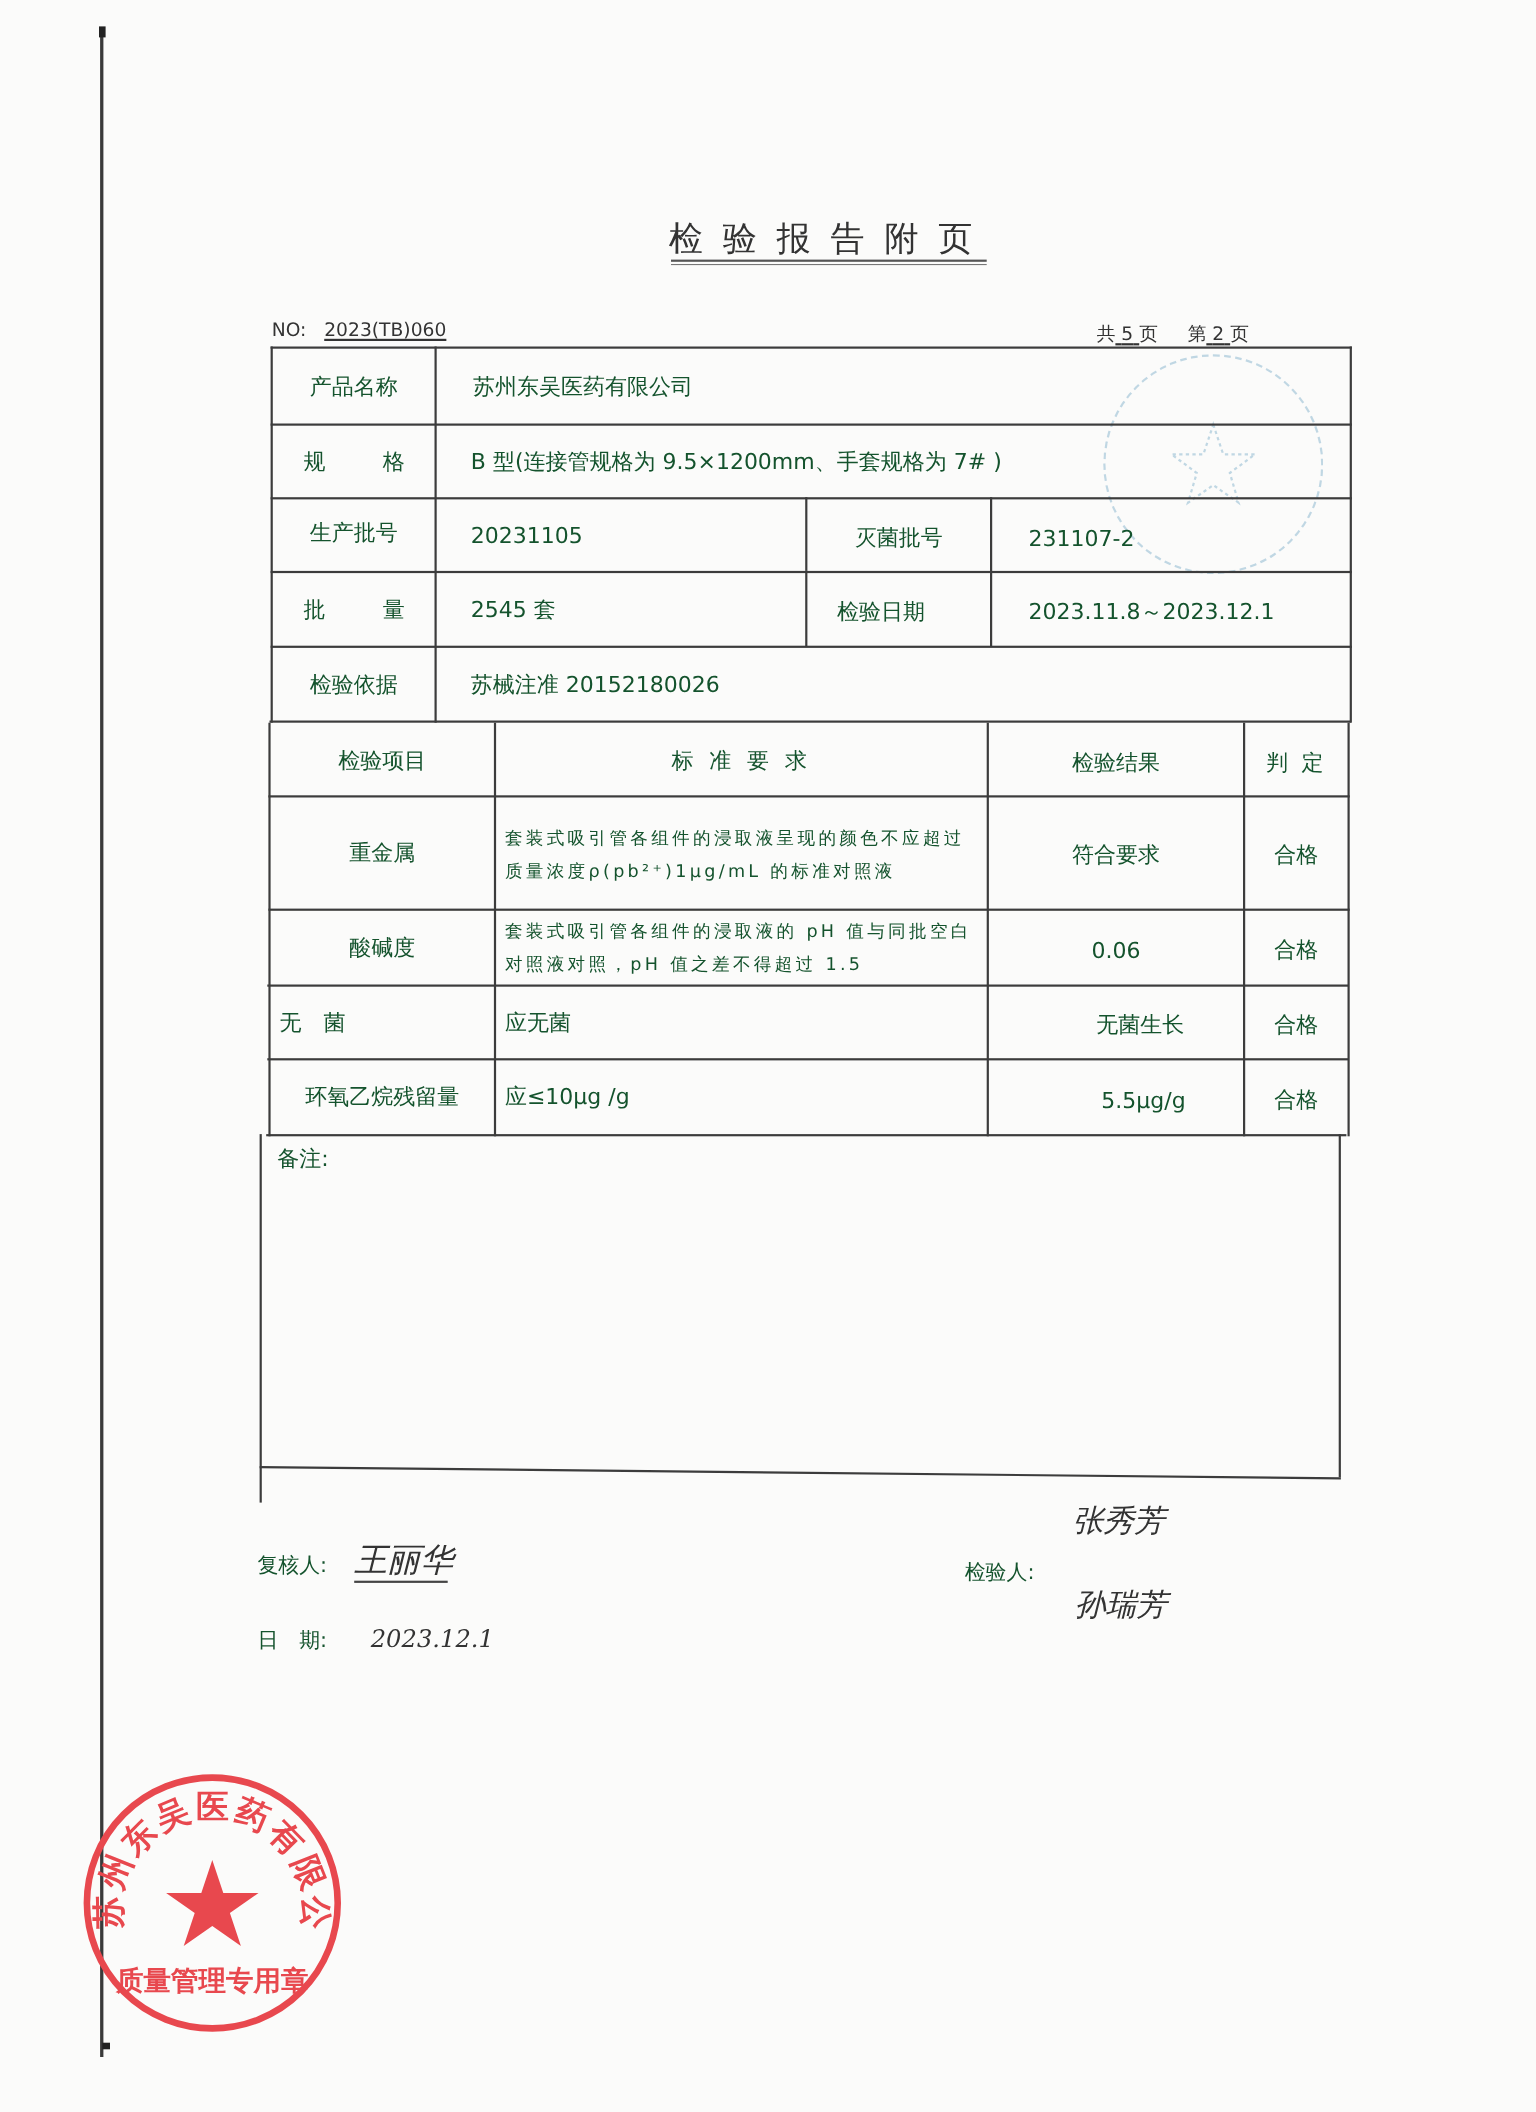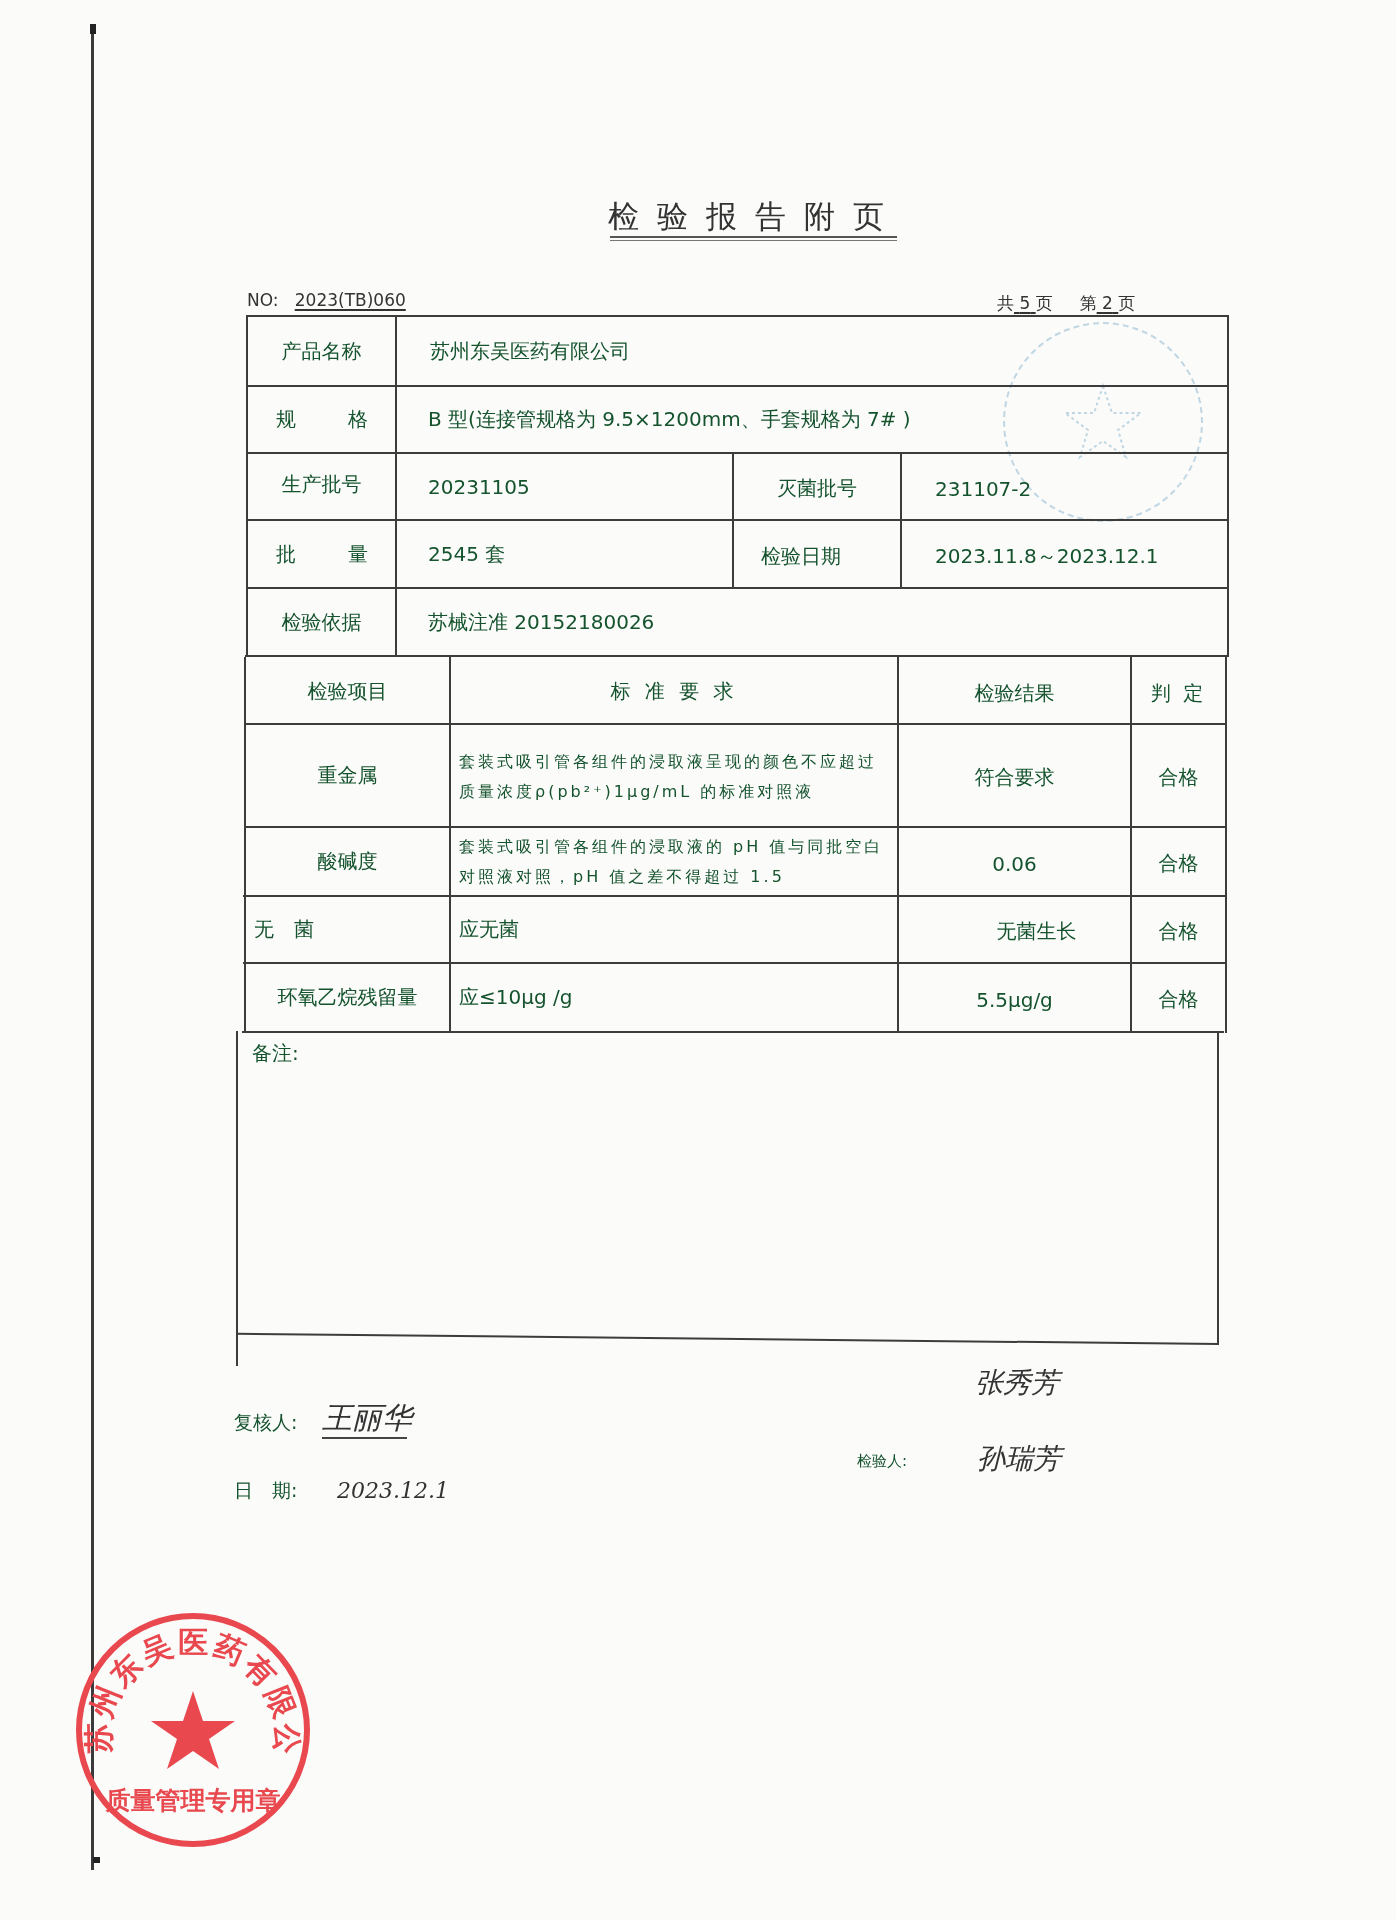--- a/index.html
+++ b/index.html
@@ -122,38 +122,38 @@
   <div class="cell center" style="left:899px;top:830px;width:231px;height:67px;">0.06</div>
   <div class="cell center" style="left:1132px;top:830px;width:93px;height:67px;">合格</div>
 
   <div class="cell" style="left:254px;top:897px;width:195px;height:65px;">无　菌</div>
   <div class="cell" style="left:459px;top:897px;width:432px;height:65px;">应无菌</div>
   <div class="cell center" style="left:899px;top:899px;width:275px;height:65px;">无菌生长</div>
   <div class="cell center" style="left:1132px;top:899px;width:93px;height:65px;">合格</div>
 
   <div class="cell center" style="left:246px;top:964px;width:203px;height:67px;">环氧乙烷残留量</div>
   <div class="cell" style="left:459px;top:964px;width:432px;height:67px;">应≤10μg /g</div>
-  <div class="cell center" style="left:899px;top:966px;width:231px;height:67px;">5.5μg/g</div>
+  <div class="cell center" style="left:899px;top:966px;width:231px;height:67px;padding-left:25px;">5.5μg/g</div>
   <div class="cell center" style="left:1132px;top:966px;width:93px;height:67px;">合格</div>
 </div>
 
 <div>
   <div class="abs line-v" style="left:236px;top:1031px;height:335px;"></div>
   <div class="abs line-v" style="left:1217px;top:1031px;height:312px;"></div>
   <div class="abs line-h" style="left:236px;top:1343px;width:983px;transform:rotate(0.6deg);transform-origin:right center;"></div>
   <div class="cell" style="left:252px;top:1038px;height:30px;">备注:</div>
 </div>
 
 <div class="cell" style="left:234px;top:1408px;height:30px;font-size:19px;">复核人:</div>
 <div class="abs sig" style="left:322px;top:1398px;font-size:30px;">王丽华</div>
 <div class="abs" style="left:322px;top:1437px;width:85px;height:2px;background:#444;"></div>
 <div class="cell" style="left:234px;top:1476px;height:30px;font-size:19px;">日　期:</div>
 <div class="abs sig" style="left:337px;top:1478px;font-size:22px;">2023.12.1</div>
 
-<div class="cell" style="left:857px;top:1414px;height:30px;font-size:15px;margin-top:32px;">检验人:</div>
+<div class="cell" style="left:877px;top:1414px;height:30px;font-size:19px;">检验人:</div>
 <div class="abs sig" style="left:975px;top:1364px;font-size:28px;">张秀芳</div>
 <div class="abs sig" style="left:977px;top:1440px;font-size:28px;">孙瑞芳</div>
 
 <div class="abs seal-red">
   <svg width="222" height="222" viewBox="0 0 222 222" style="position:absolute;left:0;top:0;">
     <defs>
       <path id="sealArc" d="M 30,140 A 84,84 0 1,1 192,140"></path>
     </defs>
     <text font-size="30" fill="#e8484e" font-family="DejaVu Sans, sans-serif" font-weight="bold">
       <textPath href="#sealArc" startOffset="2%" textLength="330">苏州东吴医药有限公司</textPath>

